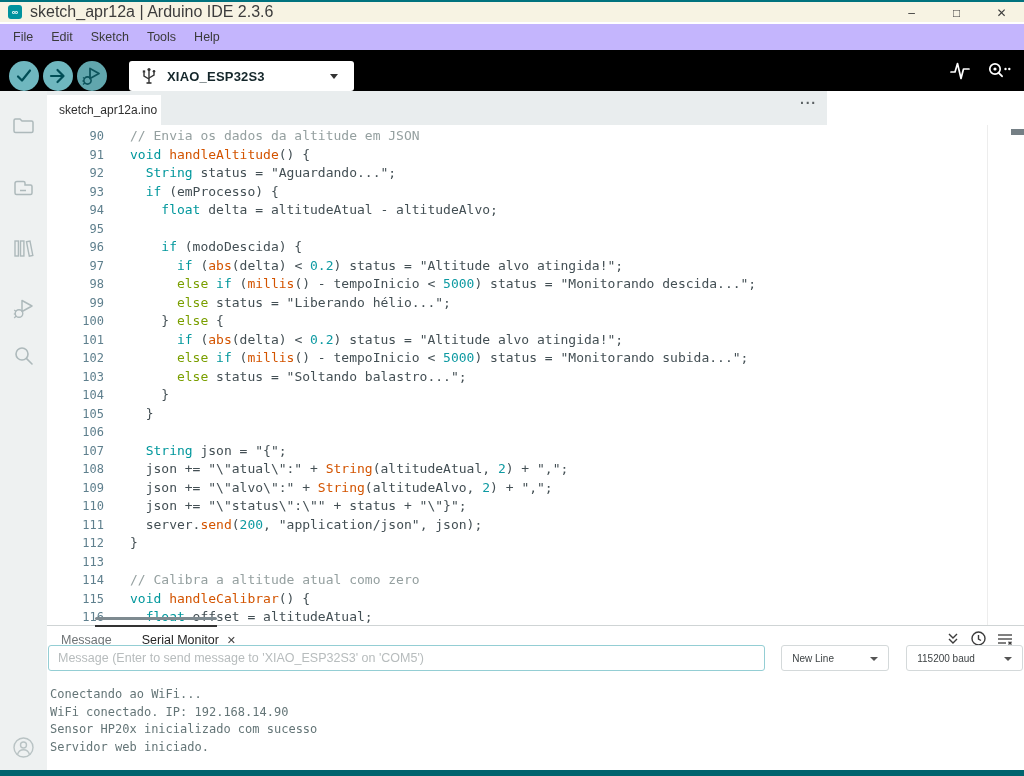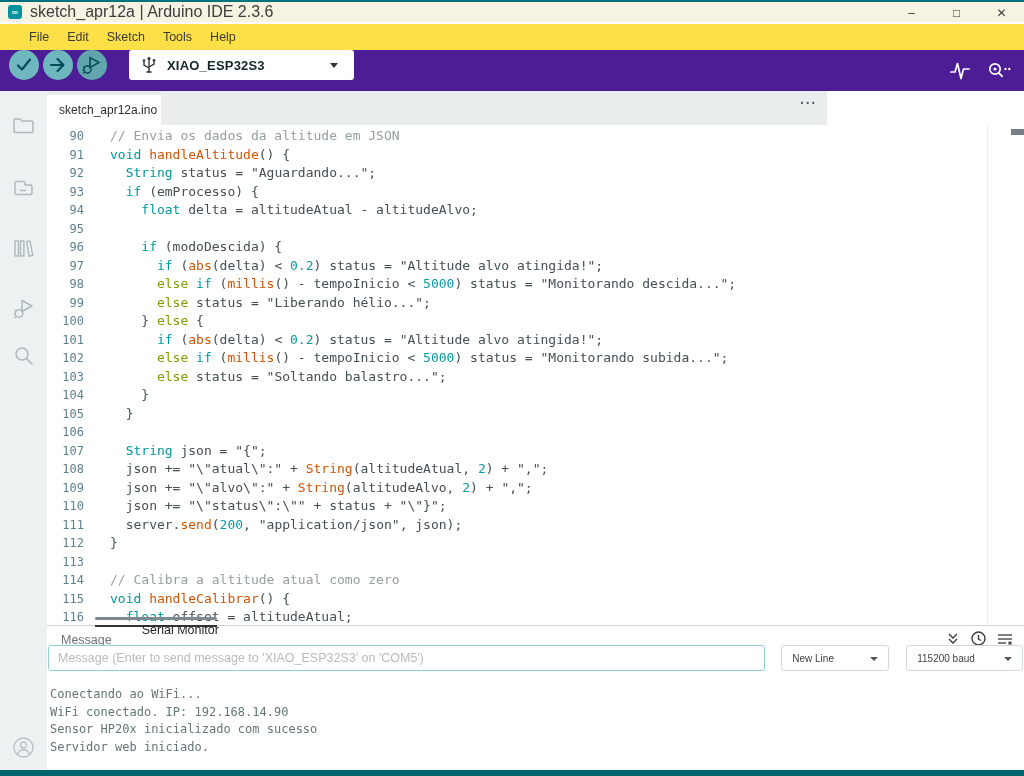--- a/index.html
+++ b/index.html
@@ -8,25 +8,25 @@
   #app { position:absolute; inset:0; width:1024px; height:776px; }
 
   
   .titlebar { position:absolute; left:0; top:0; width:1024px; height:22px; background:#f7f3e3; border-top:2px solid #00727e; display:flex; align-items:center; }
   .app-logo { width:14px; height:14px; margin-left:8px; margin-right:8px; background:#00939e; border-radius:3px; color:#fff; font-size:9px; font-weight:bold; display:flex; align-items:center; justify-content:center; line-height:1; }
   .title-text { font-size:16px; color:#3c3c3c; }
   .win-controls { position:absolute; right:0; top:0; height:22px; display:flex; }
   .win-btn { width:45px; height:22px; display:flex; align-items:center; justify-content:center; font-size:12px; color:#3a3a3a; }
 
   
-  .menubar { position:absolute; left:0; top:24px; width:1024px; height:26px; background:#fde047; display:flex; align-items:center; padding-left:20px; }
+  .menubar { position:absolute; left:0; top:24px; width:1024px; height:26px; background:#c4b5fd; display:flex; align-items:center; padding-left:4px; }
   .menu-item { font-size:12.5px; color:#3a3a3a; padding:0 9px; }
 
   
-  .toolbar { position:absolute; left:0; top:50px; width:1024px; height:41px; background:#4c1d95; display:flex; align-items:flex-start; }
+  .toolbar { position:absolute; left:0; top:50px; width:1024px; height:41px; background:#000000; display:flex; align-items:flex-end; }
   .tb-circle { width:30px; height:30px; border-radius:50%; background:#6fb7bf; display:flex; align-items:center; justify-content:center; margin-left:4px; }
   .tb-circle:first-child { margin-left:9px; }
   .tb-circle.dim { background:#five; background:#61a6ad; }
   .board-select { margin-left:22px; width:225px; height:30px; background:#fff; border-radius:3px; display:flex; align-items:center; position:relative; }
   .board-select .usb { margin-left:12px; margin-right:10px; }
   .board-select .label { font-size:13px; font-weight:bold; color:#14262a; letter-spacing:0.2px; }
   .board-select .caret { position:absolute; right:16px; top:13px; width:0; height:0; border-left:4px solid transparent; border-right:4px solid transparent; border-top:5px solid #333; }
   .tb-right { position:absolute; right:12px; top:0; height:41px; display:flex; align-items:center; gap:14px; }
 
   
@@ -35,38 +35,38 @@
   .sb-account { position:absolute; left:11px; bottom:10px; width:25px; height:25px; }
 
   
   .tabbar { position:absolute; left:47px; top:91px; width:780px; height:34px; background:#e9edee; }
   .tab-active { position:absolute; left:0; top:4px; width:114px; height:30px; background:#ffffff; display:flex; align-items:center; padding-left:12px; font-size:12px; color:#2e2e2e; }
   .tab-more { position:absolute; right:10px; top:4px; font-size:14px; font-weight:bold; color:#5b6163; letter-spacing:1px; }
 
   
   .editor { position:absolute; left:47px; top:125px; width:977px; height:500px; background:#fff; overflow:hidden; padding-top:2px; }
   .cl { height:18.5px; line-height:18.5px; white-space:pre; display:flex; }
-  .ln { display:inline-block; width:63px; padding-right:26px; text-align:right; color:#5e7f8d; font-family:"DejaVu Sans Mono", monospace; font-size:12px; flex:none; }
+  .ln { display:inline-block; width:63px; padding-right:26px; text-align:right; color:#5e7f8d; font-family:"DejaVu Sans Mono", monospace; font-size:12px; flex:none;margin-left:20px; }
   .codetext { font-family:"DejaVu Sans Mono", monospace; font-size:13px; color:#434f54; white-space:pre; }
   .tp { color:#434f54; }
   .tk { color:#00979c; }
   .te { color:#7a9f00; }
   .tf { color:#d35400; }
   .tn { color:#0e9aa2; }
   .ts { color:#434f54; }
   .tc { color:#95a0a0; }
   .ed-vline { position:absolute; right:36px; top:0; width:1px; height:500px; background:#ededed; }
   .ed-vthumb { position:absolute; right:0; top:4px; width:13px; height:6px; background:#757f85; }
   .ed-hthumb { position:absolute; left:48px; bottom:5px; width:122px; height:3px; background:#7e8a90; border-radius:2px; }
 
   
   .panel { position:absolute; left:47px; top:625px; width:977px; height:145px; background:#fff; border-top:1px solid #cfd4d5; }
   .panel-header { position:absolute; left:0; top:0; width:100%; height:28px; display:flex; align-items:center; }
   .ptab-output { font-size:12.5px; color:#6f7476; margin-left:6px; padding:0 8px; }
-  .ptab-serial { font-size:12.5px; color:#262626; margin-left:22px; display:flex; align-items:center; gap:8px; position:relative;flex-direction:column; }
+  .ptab-serial { font-size:12.5px; color:#262626; margin-left:22px; display:flex; align-items:center; gap:8px; position:relative; }
   .serial-indicator { position:absolute; left:48px; top:-1px; width:122px; height:2px; background:#333; }
   .ptab-close { font-size:11px; color:#444; }
   .panel-icons { position:absolute; right:10px; top:4px; display:flex; align-items:center; gap:9px; }
   .input-row { position:absolute; left:1px; top:19px; width:975px; height:27px; display:flex;gap:10px; }
   .msg-input { width:732px; height:26px; border:1px solid #94ced4; border-radius:3px; outline:none; font-size:12.5px; padding:0 9px; color:#333; font-family:"Liberation Sans", sans-serif; }
   .msg-input::placeholder { color:#b7bcbd; }
   .mini-select { height:26px; border:1px solid #d4d9da; border-radius:3px; background:#fff; display:flex; align-items:center; position:relative; font-size:10px; color:#3e4345; padding-left:10px; }
   .mini-select .caret { position:absolute; right:10px; top:11px; width:0; height:0; border-left:4px solid transparent; border-right:4px solid transparent; border-top:4px solid #555; }
   .sel-lineending { width:110px; margin-left:6px; }
   .sel-baud { width:119px; margin-left:7px; }

